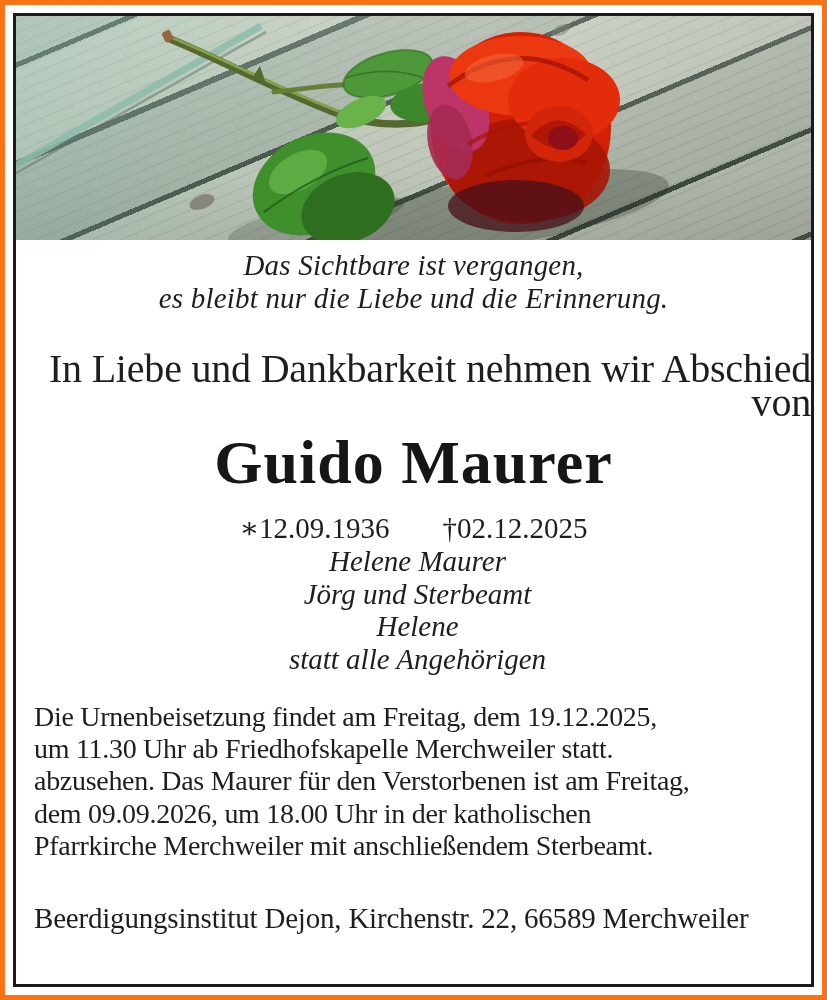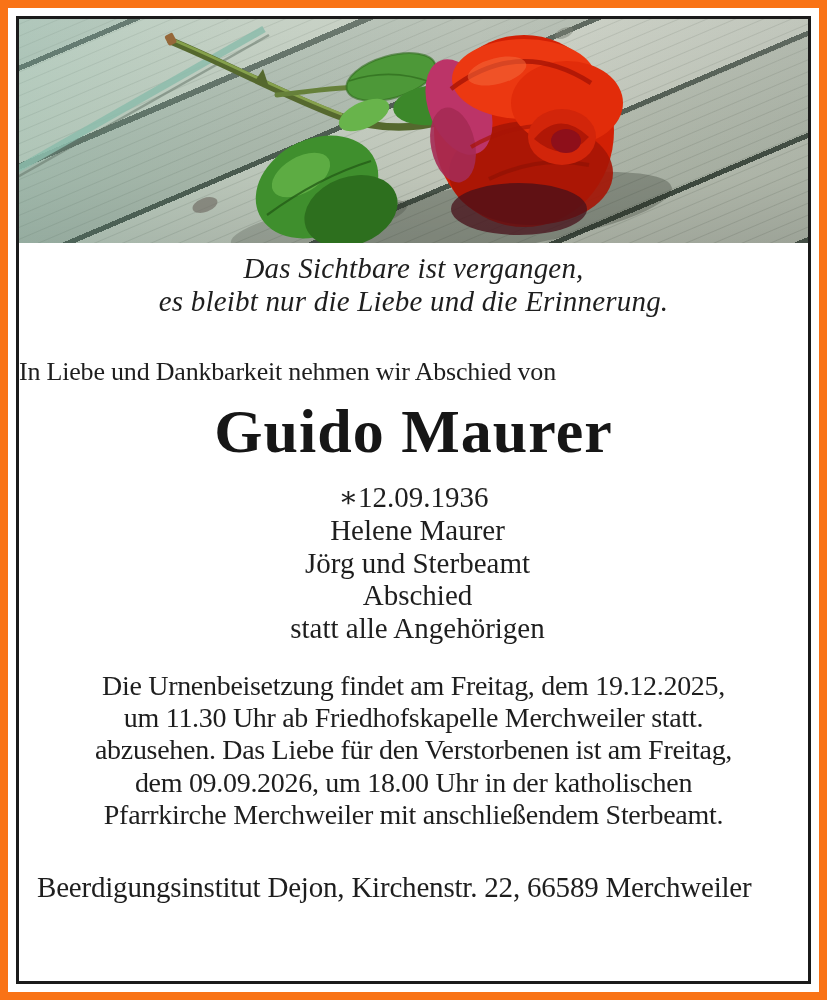--- a/index.html
+++ b/index.html
@@ -1,21 +1,21 @@
 <!DOCTYPE html>
 <html lang="de"><head>
 <meta charset="utf-8">
 <style>
   html, body { margin: 0; padding: 0; background: #ffffff; }
   .ad {
     position: relative;
     width: 827px;
     height: 1000px;
     box-sizing: border-box;
-    border: 8px solid #f97316;
+    border: 5px solid #f97316;
     padding: 8px;
     background: #ffffff;
     font-family: "Liberation Serif", "DejaVu Serif", serif;
     color: #1e1e1e;
   }
   .inner {
     box-sizing: border-box;
     width: 100%;
     height: 100%;
     border: 3px solid #1b1b1b;
@@ -64,22 +64,22 @@
   .quote {
     margin-top: 9px;
     text-align: center;
     font-style: italic;
     font-size: 29px;
     line-height: 33px;
     letter-spacing: 0.2px;
   }
   .intro {
     margin-top: 37px;
-    text-align: left;
-    font-size: 26px;
+    text-align: right;
+    font-size: 40px;
     line-height: 34px;
     letter-spacing: -0.2px;
   }
   .name {
     margin: 10px 0 16px 0;
     text-align: center;
     font-size: 62px;
     line-height: 64px;
     font-weight: 700;
     letter-spacing: 1px;
@@ -94,31 +94,32 @@
     line-height: 33px;
   }
   .closing {
     margin-top: 20px;
     text-align: center;
     font-size: 29px;
     line-height: 33px;
   }
   .mourners { text-align: center; }
   .mourner {
+    font-style: italic;
     font-size: 29px;
     line-height: 32.5px;
     padding-left: 8px;
   }
   .announcement {
     margin: 26px 18px 0 18px;
     font-size: 28px;
     line-height: 32.2px;
     letter-spacing: -0.3px;
   }
-  .announcement div { white-space: nowrap; text-align: center; }
+  .announcement div { white-space: nowrap; }
   .funeral-home {
     margin: 42px 18px 0 18px;
     font-size: 29px;
     line-height: 29px;
     letter-spacing: -0.2px;
     white-space: nowrap;
   }
 </style>
 </head>
 <body>
@@ -178,34 +179,35 @@
       <div>Das Sichtbare ist vergangen,</div>
       <div>es bleibt nur die Liebe und die Erinnerung.</div>
     </div>
 
     <div class="intro">In Liebe und Dankbarkeit nehmen wir Abschied von</div>
 
     <h1 class="name">Guido Maurer</h1>
 
     <div class="dates">
       <span>∗12.09.1936</span>
+      <span>†02.12.2025</span>
     </div>
 
 
     <div class="mourners">
       <div class="mourner">Helene Maurer</div>
       <div class="mourner">Jörg und Sterbeamt</div>
-      <div class="mourner">Abschied</div>
+      <div class="mourner">Helene</div>
       <div class="mourner">statt alle Angehörigen</div>
     </div>
 
     <div class="announcement">
       <div>Die Urnenbeisetzung findet am Freitag, dem 19.12.2025,</div>
       <div>um 11.30 Uhr ab Friedhofskapelle Merchweiler statt.</div>
-      <div>abzusehen. Das Liebe für den Verstorbenen ist am Freitag,</div>
+      <div>abzusehen. Das Maurer für den Verstorbenen ist am Freitag,</div>
       <div>dem 09.09.2026, um 18.00 Uhr in der katholischen</div>
       <div>Pfarrkirche Merchweiler mit anschließendem Sterbeamt.</div>
     </div>
 
     <div class="funeral-home">Beerdigungsinstitut Dejon, Kirchenstr. 22, 66589 Merchweiler</div>
 
   </div>
 </div>
 
 </body></html>

